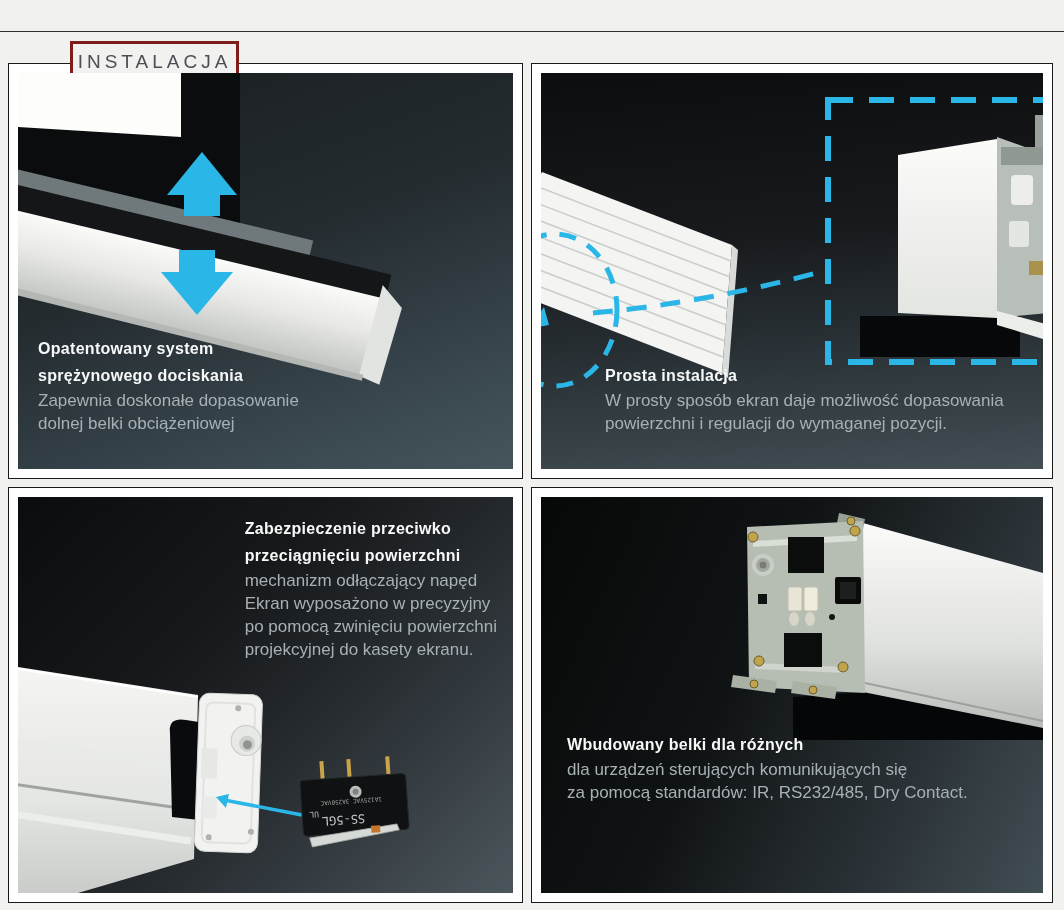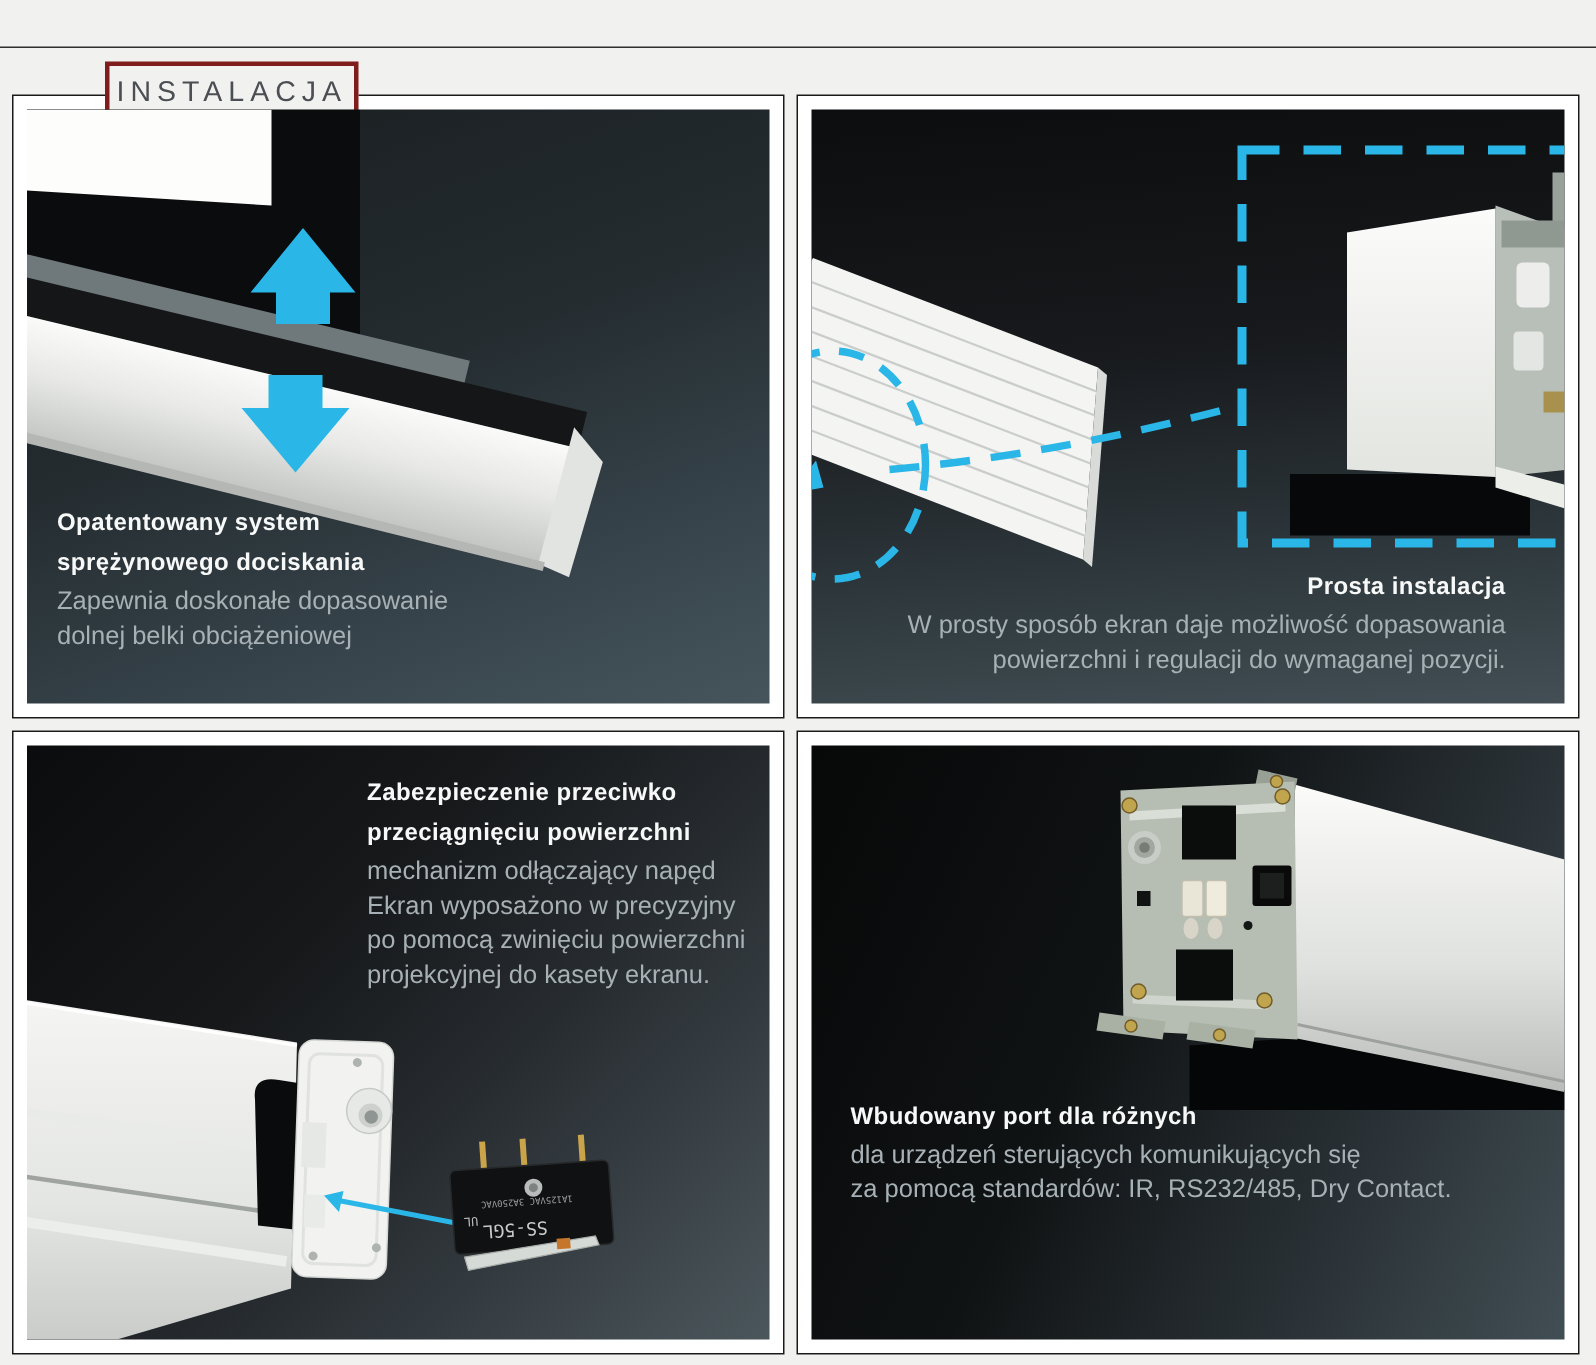--- a/index.html
+++ b/index.html
@@ -28,21 +28,21 @@
   .panel-inner{position:relative;width:100%;height:100%;overflow:hidden;}
   .p1 .panel-inner{background:linear-gradient(160deg,#191d1f 0%,#242c30 45%,#36434a 75%,#46555c 100%);}
   .p2 .panel-inner{background:linear-gradient(175deg,#0c0d0e 0%,#17191c 40%,#2e383d 75%,#434f55 100%);}
   .p3 .panel-inner{background:linear-gradient(135deg,#0b0c0d 0%,#16181a 35%,#272c30 60%,#4b565c 100%);}
   .p4 .panel-inner{background:linear-gradient(115deg,#070808 0%,#101314 40%,#2c3439 75%,#414e54 100%);}
   .illus{position:absolute;left:0;top:0;width:100%;height:100%;display:block;}
   .caption{position:absolute;}
   .caption .t{font-size:16px;font-weight:bold;color:#f7f8f8;line-height:27px;letter-spacing:.3px;white-space:nowrap;}
   .caption .s{font-size:17px;color:#a7b1b5;line-height:23px;white-space:nowrap;}
   .cap1{left:20px;top:262px;}
-  .cap2{left:64px;top:305px;text-align:right;}
+  .cap2{left:64px;top:289px;}
   .cap3{right:16px;top:18px;}
   .cap4{left:26px;top:234px;}
 </style>
 </head>
 <body>
 
 <div class="header">
   <div class="rule"></div>
   <div class="title-box">
     <span>INSTALACJA</span>
@@ -233,20 +233,20 @@
             <circle cx="314" cy="34" r="5" fill="#c0a44e"></circle>
             <circle cx="218" cy="164" r="5" fill="#c0a44e"></circle>
             <circle cx="302" cy="170" r="5" fill="#c0a44e"></circle>
             <circle cx="213" cy="187" r="4" fill="#c0a44e"></circle>
             <circle cx="272" cy="193" r="4" fill="#c0a44e"></circle>
             <circle cx="310" cy="24" r="4" fill="#c0a44e"></circle>
           </g>
         </g>
       </svg>
       <div class="caption cap4">
-        <div class="t">Wbudowany port dla różnych</div>
+        <div class="t">Wbudowany belki dla różnych</div>
         <div class="s">dla urządzeń sterujących komunikujących się</div>
         <div class="s">za pomocą standardów: IR, RS232/485, Dry Contact.</div>
       </div>
     </div>
   </section>
 
 </div>
 
 </body></html>

